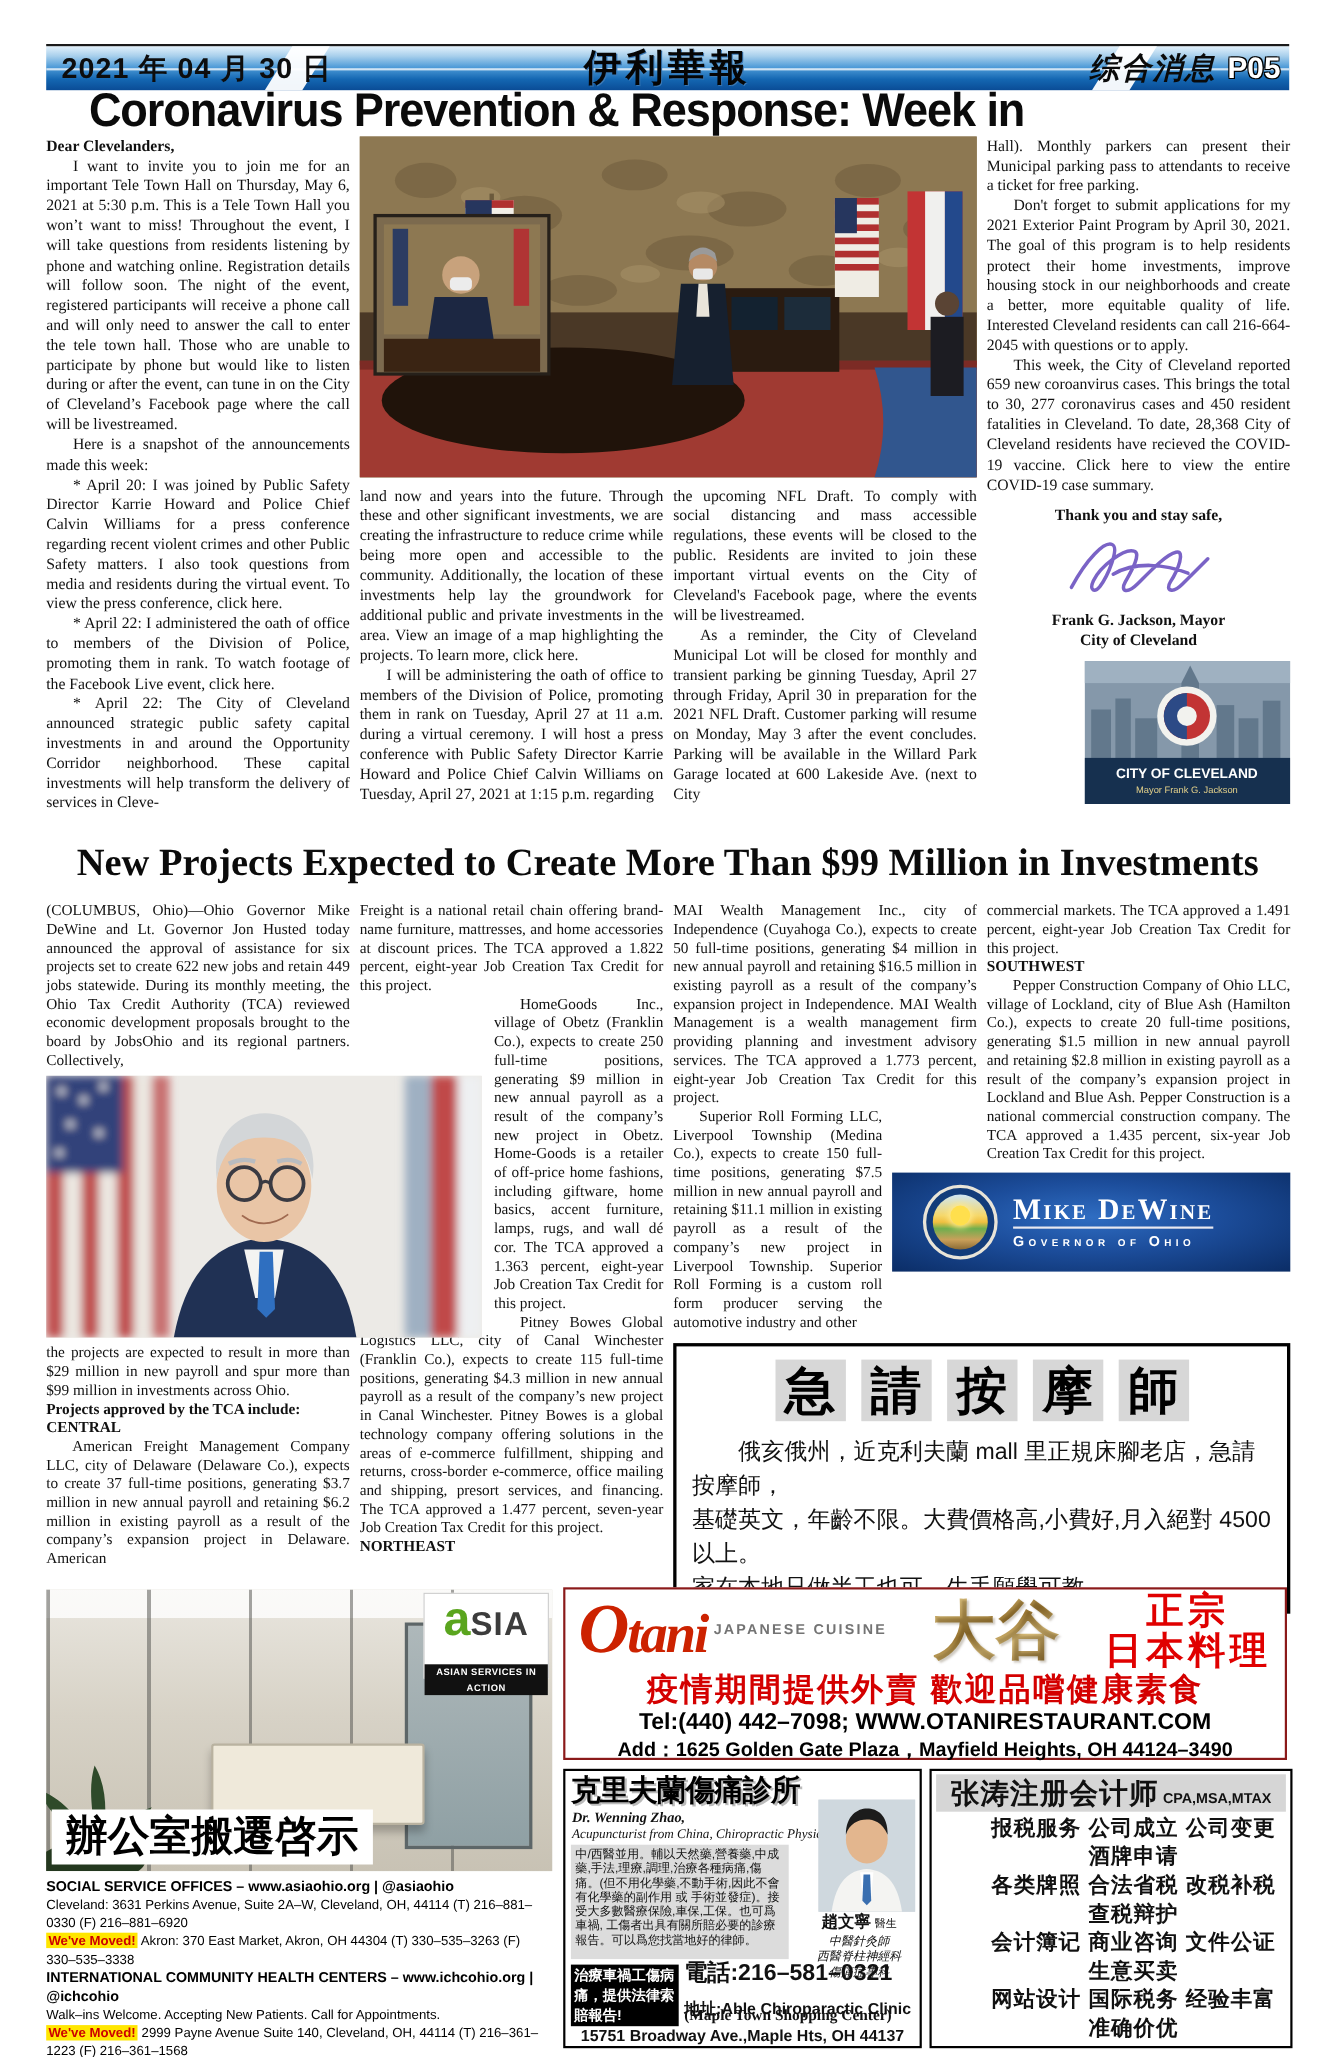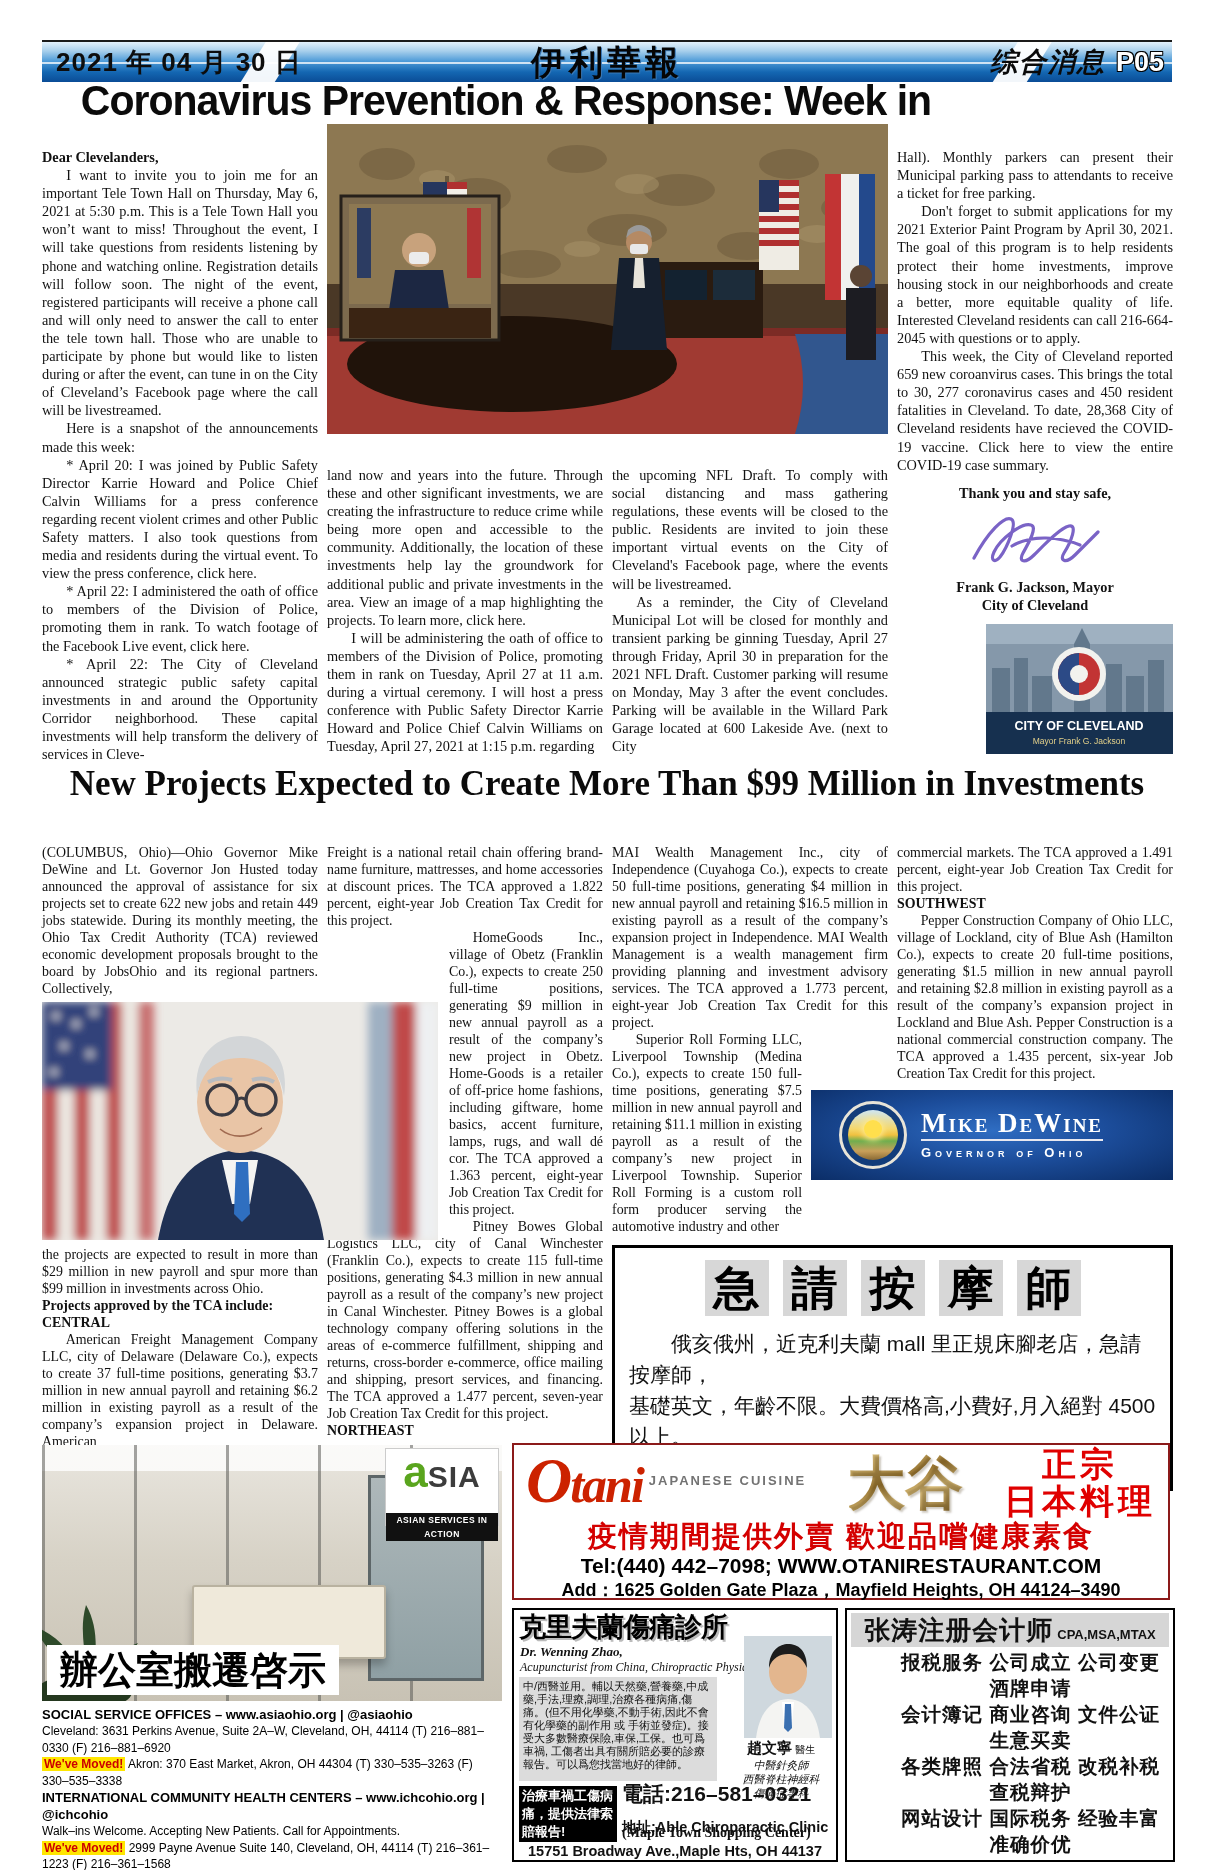--- a/index.html
+++ b/index.html
@@ -22,21 +22,21 @@
   .h1{position:absolute;left:50px;top:80px;width:912px;text-align:center;
       font:bold 41px/42px "Liberation Sans",sans-serif;letter-spacing:-1px;color:#0b0b0b;transform:scaleY(1.05);}
   .h2{position:absolute;left:42px;top:764px;width:1130px;text-align:center;
       font:bold 35px/40px "Liberation Serif",serif;color:#0b0b0b;}
 
   
   .body1{position:absolute;left:42px;top:124px;width:1130px;display:flex;gap:9px;
          font-size:14.3px;line-height:18.1px;text-align:justify;}
   .body2{position:absolute;left:42px;top:820px;width:1130px;display:flex;gap:9px;
          font-size:13.9px;line-height:17px;text-align:justify;}
-  .col{flex:0 0 276px;width:276px;margin-top:24px;}
+  .col{flex:0 0 276px;width:276px;}
   .mid{flex:0 0 561px;width:561px;}
   .rh{flex:0 0 561px;width:561px;}
   .cols2{display:flex;gap:9px;}
   p{margin:0;text-indent:1.7em;}
   p.ni{text-indent:0;}
   p.b{font-weight:bold;}
   p.nr{padding-right:86px;}
 
   .meeting-photo{width:561px;height:310px;margin:0 0 8px 0;background:#8d7852;}
   .closing{text-align:center;font-weight:bold;margin-top:10px;text-indent:0;}
@@ -233,21 +233,21 @@
             <rect x="22" y="184" width="142" height="30" fill="#3a2413"></rect>
           </g>
         </svg>
       </div>
       <div class="cols2">
         <div class="col">
             <p class="ni">land now and years into the future. Through these and other significant investments, we are creating the infrastructure to reduce crime while being more open and accessible to the community. Additionally, the location of these investments help lay the groundwork for additional public and private investments in the area. View an image of a map highlighting the projects. To learn more, click here.</p>
             <p>I will be administering the oath of office to members of the Division of Police, promoting them in rank on Tuesday, April 27 at 11 a.m. during a virtual ceremony.  I will host a press conference with Public Safety Director Karrie Howard and Police Chief Calvin Williams on Tuesday, April 27, 2021 at 1:15 p.m. regarding</p>
           </div>
         <div class="col">
-            <p class="ni">the upcoming NFL Draft. To comply with social distancing and mass gathering regulations, these events will be closed to the public. Residents are invited to join these important virtual events on the City of Cleveland's Facebook page, where the events will be livestreamed.</p>
+            <p class="ni">the upcoming NFL Draft. To comply with social distancing and mass accessible regulations, these events will be closed to the public. Residents are invited to join these important virtual events on the City of Cleveland's Facebook page, where the events will be livestreamed.</p>
             <p>As a reminder, the City of Cleveland Municipal Lot will be closed for monthly and transient parking be ginning Tuesday, April 27 through Friday, April 30 in preparation for the 2021 NFL Draft. Customer parking will resume on Monday, May 3 after the event concludes. Parking will be available in the Willard Park Garage located at 600 Lakeside Ave.  (next to City</p>
           </div>
       </div>
     </div>
 
     <div class="col">
       <div>
           <p class="ni">Hall). Monthly parkers can present their Municipal parking pass to attendants to receive a ticket for free parking.</p>
           <p>Don't forget to submit applications for my 2021 Exterior Paint Program by April 30, 2021. The goal of this program is to help residents protect their home investments, improve housing stock in our neighborhoods and create a better, more equitable quality of life. Interested Cleveland residents can call 216-664-2045 with questions or to apply.</p>
           <p>This week, the City of Cleveland reported 659 new coroanvirus cases. This brings the total to 30, 277  coronavirus cases and 450 resident fatalities in Cleveland. To date, 28,368 City of Cleveland residents have recieved the COVID-19 vaccine. Click here to view the entire COVID-19 case summary.</p>
@@ -458,20 +458,20 @@
     <div class="cl-a2">(Maple Town Shopping Center)</div>
     <div class="cl-a3">15751 Broadway Ave.,Maple  Hts, OH 44137</div>
   </div>
 
   <div class="cpa-ad">
     <div class="cpa-head">
       <span class="cpa-name">张涛注册会计师</span>
       <span class="cpa-cred">CPA,MSA,MTAX</span>
     </div>
     <div class="cpa-svc">报税服务 公司成立 公司变更 酒牌申请</div>
+    <div class="cpa-svc">各类牌照 合法省税 改税补税 查税辩护</div>
     <div class="cpa-svc">会计簿记 商业咨询 文件公证 生意买卖</div>
-    <div class="cpa-svc">各类牌照 合法省税 改税补税 查税辩护</div>
     <div class="cpa-svc">网站设计 国际税务 经验丰富 准确价优</div>
     <div class="cpa-addr1">2999 Payne Ave, Suite 114, Cleveland, OH 44114</div>
 
   </div>
 
 </div>
 
 </body></html>

